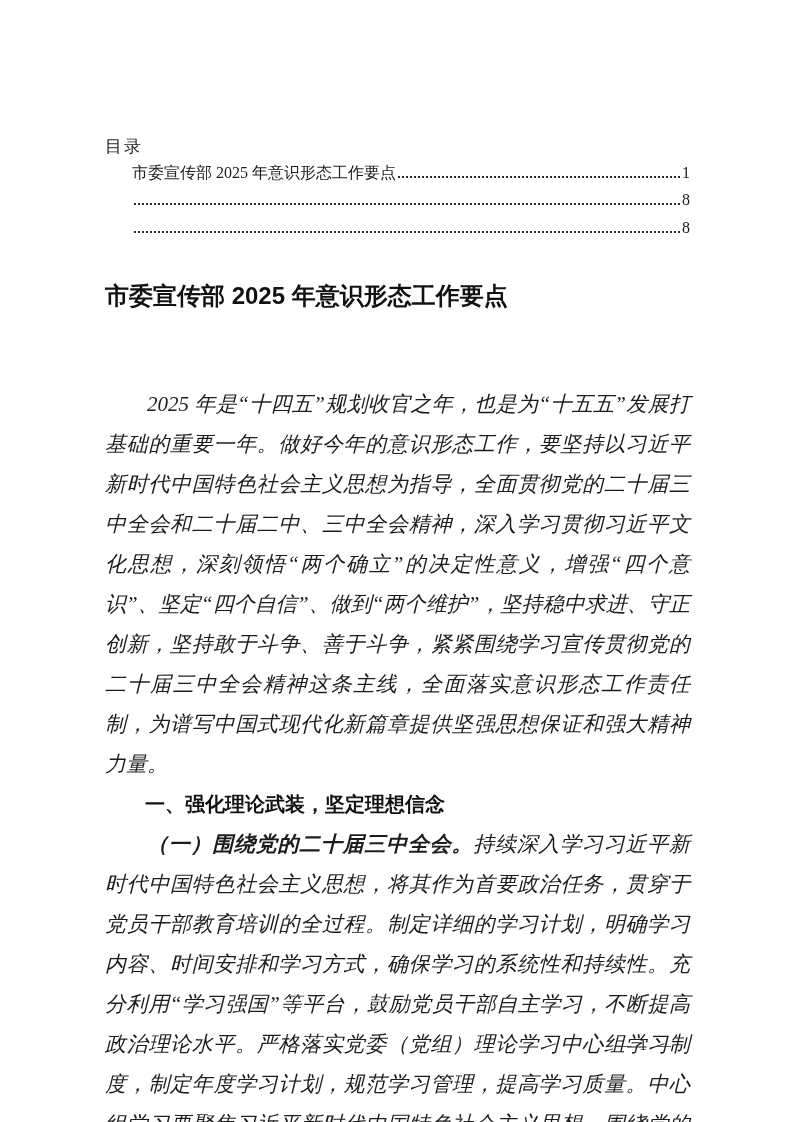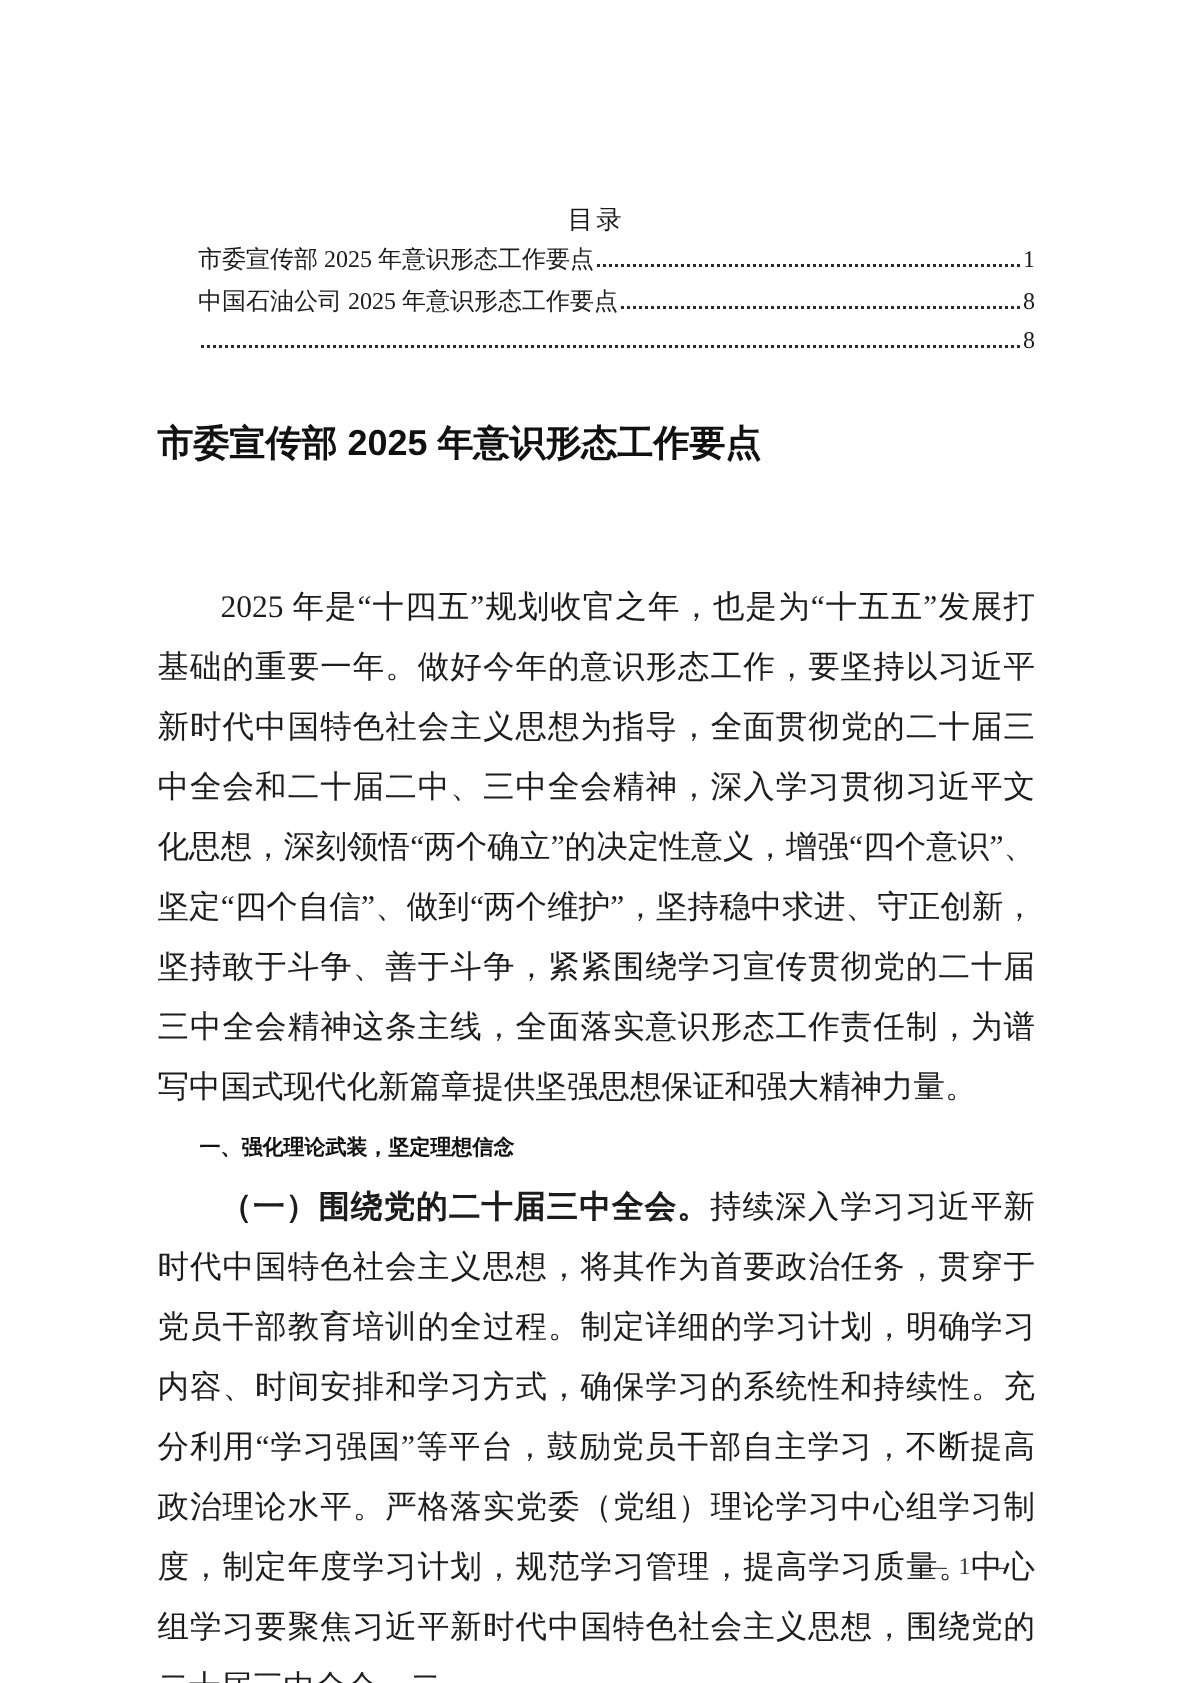--- a/index.html
+++ b/index.html
@@ -17,21 +17,20 @@
     font-family: "Liberation Serif", "DejaVu Serif", serif;
   }
   
   .toc {
     position: absolute;
     top: 137px;
     left: 105px;
     width: 585px;
   }
   .toc-title {
-    text-align: center;
     font-size: 17px;
     letter-spacing: 2px;
     line-height: 20px;
   }
   .toc-list { margin-top: 6px; }
   .toc-entry {
     display: flex;
     align-items: baseline;
     height: 28px;
     font-size: 16px;
@@ -63,26 +62,27 @@
     top: 384px;
     left: 105px;
     width: 585px;
     font-size: 21px;
     line-height: 40px;
     text-align: justify;
   }
   .para {
     margin: 0;
     text-indent: 2em;
+    font-style: italic;
   }
   .section-heading {
     margin: 0;
     font-family: "Liberation Sans", "DejaVu Sans", sans-serif;
     font-weight: bold;
-    font-size: 14px;
+    font-size: 20px;
     line-height: 40px;
     text-indent: 2em;
     color: #111111;
   }
   .lead { font-weight: bold; }
   
   .footer-page-number {
     position: absolute;
     bottom: 68px;
     right: 120px;
@@ -98,21 +98,20 @@
 
   <section class="toc">
     <div class="toc-title">目录</div>
     <div class="toc-list">
       <div class="toc-entry">
         <span class="toc-entry-title">市委宣传部 2025 年意识形态工作要点</span>
         <span class="toc-leader"></span>
         <span class="toc-page">1</span>
       </div>
       <div class="toc-entry">
-        <span class="toc-entry-title">中国石油公司 2025 年意识形态工作要点</span>
         <span class="toc-leader"></span>
         <span class="toc-page">8</span>
       </div>
       <div class="toc-entry">
         <span class="toc-leader"></span>
         <span class="toc-page">8</span>
       </div>
     </div>
   </section>
 

